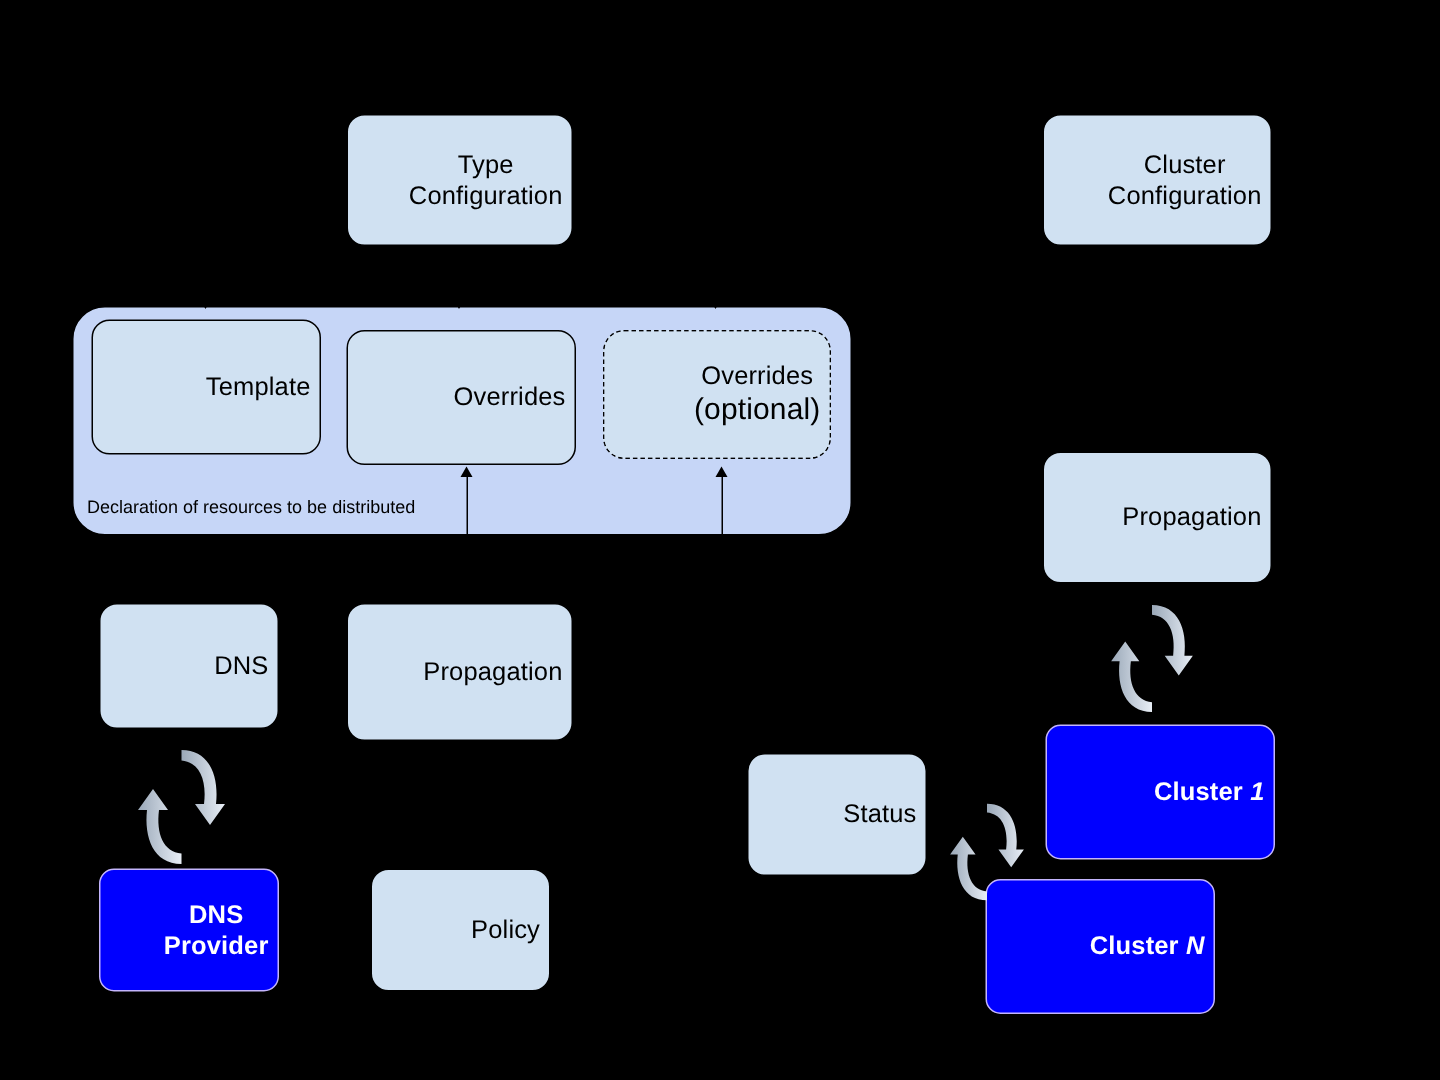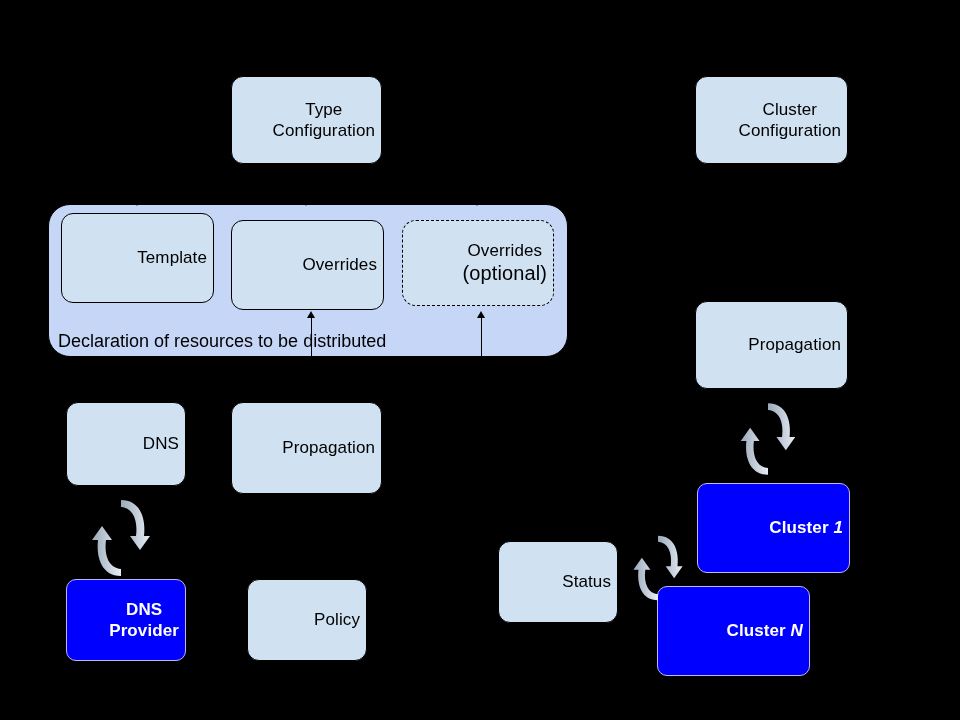--- a/index.html
+++ b/index.html
@@ -69,21 +69,21 @@
   
   .group-box {
     position: absolute;
     box-sizing: border-box;
     background: #c6d6f7;
     border: 1px solid #000000;
     border-radius: 22px;
   }
   .group-caption {
     position: absolute;
-    font-size: 18px;
+    font-size: 12px;
     color: #000000;
     white-space: nowrap;
   }
 
   
   .vline {
     position: absolute;
     width: 1px;
     background: #000000;
   }
@@ -209,21 +209,21 @@
       <span>Cluster </span><span class="ital">1</span>
     </span>
   </div>
 
   <div class="node accent" style="left:657px; top:586px; width:153px; height:90px;">
     <span>
       <span>Cluster </span><span class="ital">N</span>
     </span>
   </div>
 
-  <div class="node" style="left:498px; top:541px; width:120px; height:82px;">
+  <div class="node" style="left:498px; top:502px; width:120px; height:82px;">
     <span>Status</span>
   </div>
 
   <div class="sync-icon" style="left:630px; top:528px;">
     <svg width="56" height="80" viewBox="0 0 66 84" xmlns="http://www.w3.org/2000/svg">
       <path d="M33 4 C 52 4, 58 22, 56 40 L 62 40 L 52 54 L 42 40 L 48 40 C 50 24, 45 12, 33 11 Z" fill="url(#gsyncA)" transform="rotate(180 33 42)"></path>
       <path d="M33 4 C 52 4, 58 22, 56 40 L 62 40 L 52 54 L 42 40 L 48 40 C 50 24, 45 12, 33 11 Z" fill="url(#gsyncB)"></path>
     </svg>
   </div>
 

